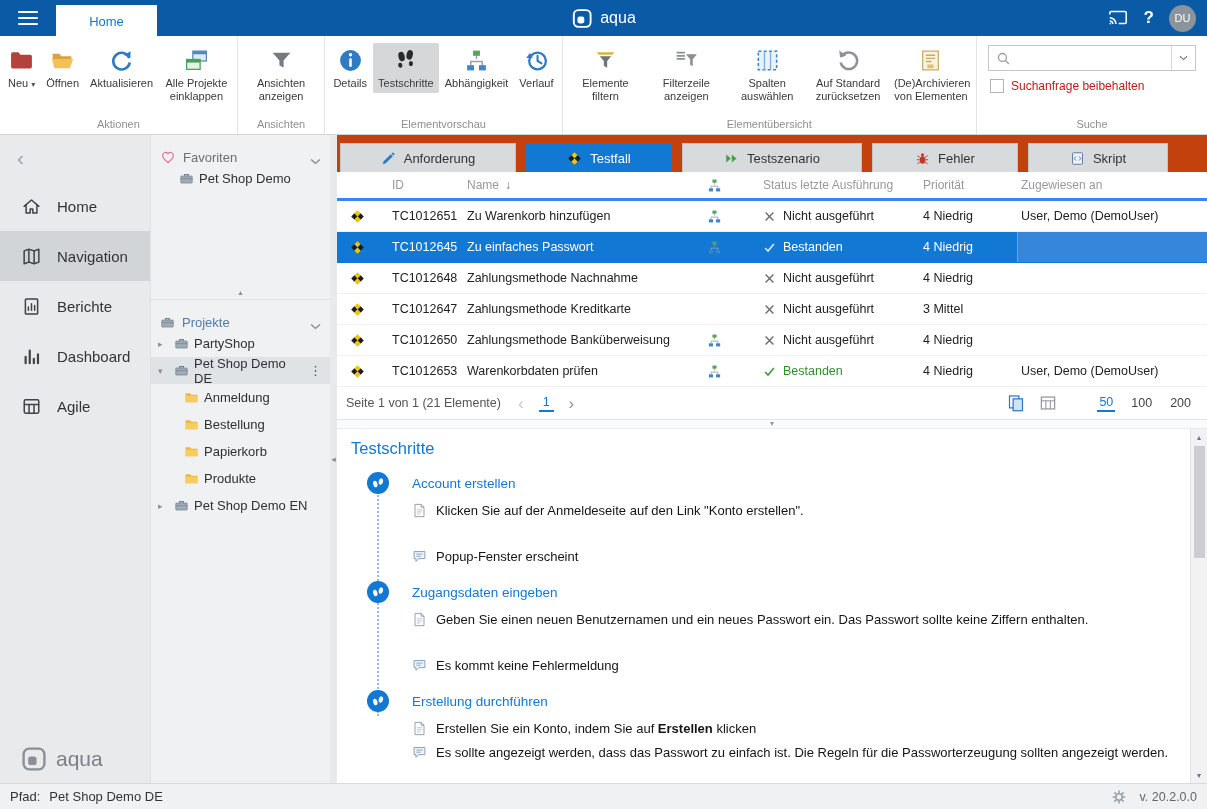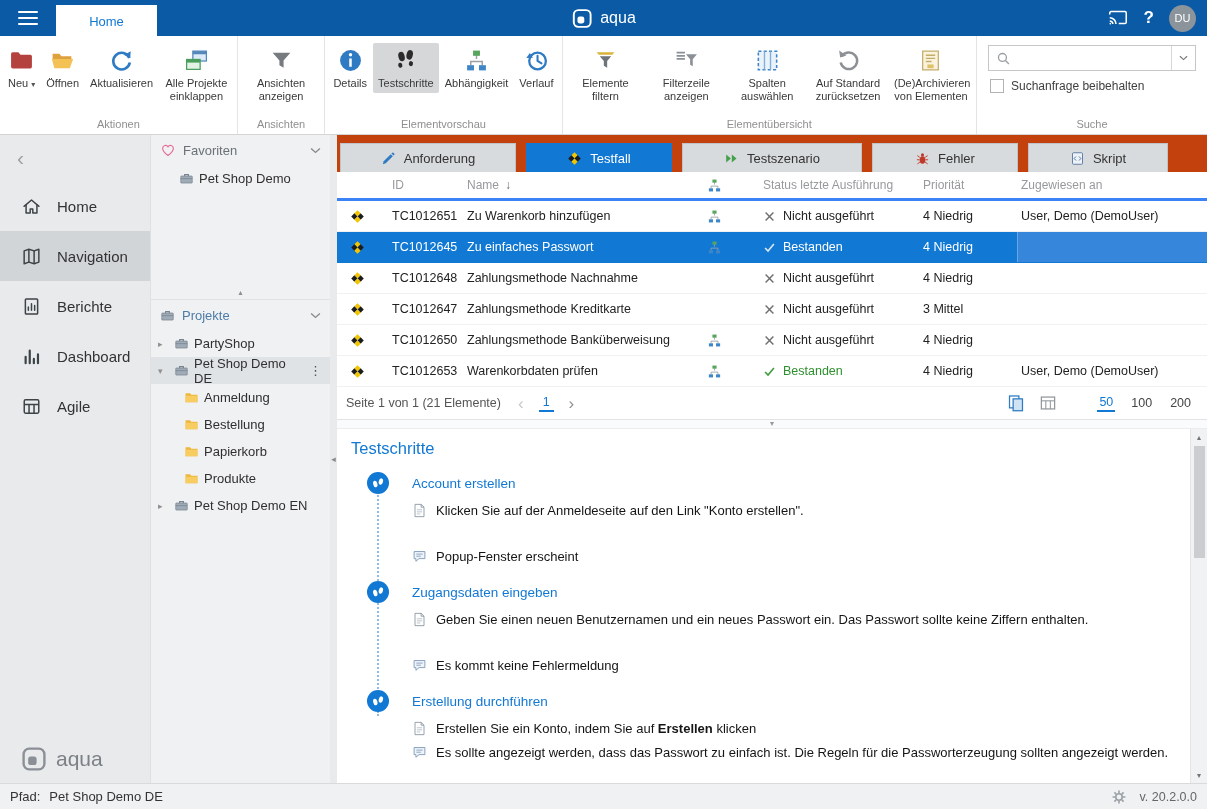--- a/index.html
+++ b/index.html
@@ -30,38 +30,38 @@
 .ricon{width:25px;height:25px;flex:0 0 auto}
 .rbtn .lbl{max-width:74px}
 .dd{font-size:8px;color:#555}
 .rlabel{text-align:center;color:#8f8f8f;font-size:11px;padding:1px 6px 4px;margin-top:auto}
 .rgroup-search{flex:1;border-right:none}
 .searchbox{display:flex;align-items:center;height:26px;border:1px solid #c6c6c6;margin:9px 8px 0 8px;background:#fff}
 .mag{width:15px;height:15px;margin:0 5px 0 7px}
 .search-input{flex:1;border:none;outline:none;height:22px;font:inherit;min-width:0}
 .search-dd{width:24px;height:24px;border-left:1px solid #d6d6d6;display:flex;align-items:center;justify-content:center;color:#777;cursor:pointer}
 .search-dd .chev{width:9px;height:6px}
-.search-check{display:flex;align-items:flex-start;gap:7px;margin:8px 10px 0;color:#404040;font-size:12px}
+.search-check{display:flex;align-items:flex-start;gap:7px;margin:8px 10px 0;color:#b91c1c;font-size:12px}
 .checkbox{width:14px;height:14px;border:1px solid #b3b3b3;background:#fff;flex:0 0 auto;cursor:pointer}
 
 
 .content{flex:1;display:flex;min-height:0}
 .leftnav{width:150px;background:#e8eaec;position:relative;flex:0 0 auto}
 .nav-back{height:46px;display:flex;align-items:center;padding-left:17px;color:#9aa0a5;font-size:21px;cursor:pointer}
 .nav-item{height:50px;display:flex;align-items:center;gap:15px;padding-left:21px;font-size:15px;color:#333;cursor:pointer}
 .nav-item.selected{background:#d2d5d8}
 .nicon{width:21px;height:21px;flex:0 0 auto}
 .nav-logo{position:absolute;bottom:11px;left:21px;display:flex;align-items:center;gap:9px;color:#7c8186}
 .logo-sm{width:26px;height:26px;color:#8a9096}
 .nav-logo span{font-size:21px}
 
 
 .tree{width:180px;background:#f0f1f3;border-left:1px solid #dee0e2;display:flex;flex-direction:column;font-size:13px;flex:0 0 auto;overflow:hidden}
 .tree-fav{height:150px;flex:0 0 auto}
-.tree-header{height:30px;display:flex;align-items:center;gap:7px;padding:0 9px;cursor:pointer;flex:0 0 auto}
+.tree-header{height:30px;display:flex;align-items:flex-end;gap:7px;padding:0 9px;cursor:pointer;flex:0 0 auto}
 .heart{width:16px;height:16px;flex:0 0 auto}
 .fav-label{color:#6a7076}
 .proj-label{color:#4d7ca8}
 .th-chev{width:11px;height:7px;margin-left:auto;color:#8a8a8a;flex:0 0 auto}
 .tree-divider{height:15px;display:flex;align-items:center;justify-content:center;color:#8f8f8f;font-size:8px;border-bottom:1px solid #e0e2e4;cursor:pointer;flex:0 0 auto}
 .titem{height:27px;display:flex;align-items:center;gap:5px;padding:0 4px 0 7px;color:#2f2f2f;cursor:pointer;flex:0 0 auto}
 .titem.fav-item{padding-left:28px}
 .titem.selected{background:#e0e3e6}
 .titem.child{padding-left:33px}
 .twisty{width:11px;font-size:9px;color:#8f8f8f;flex:0 0 auto}

